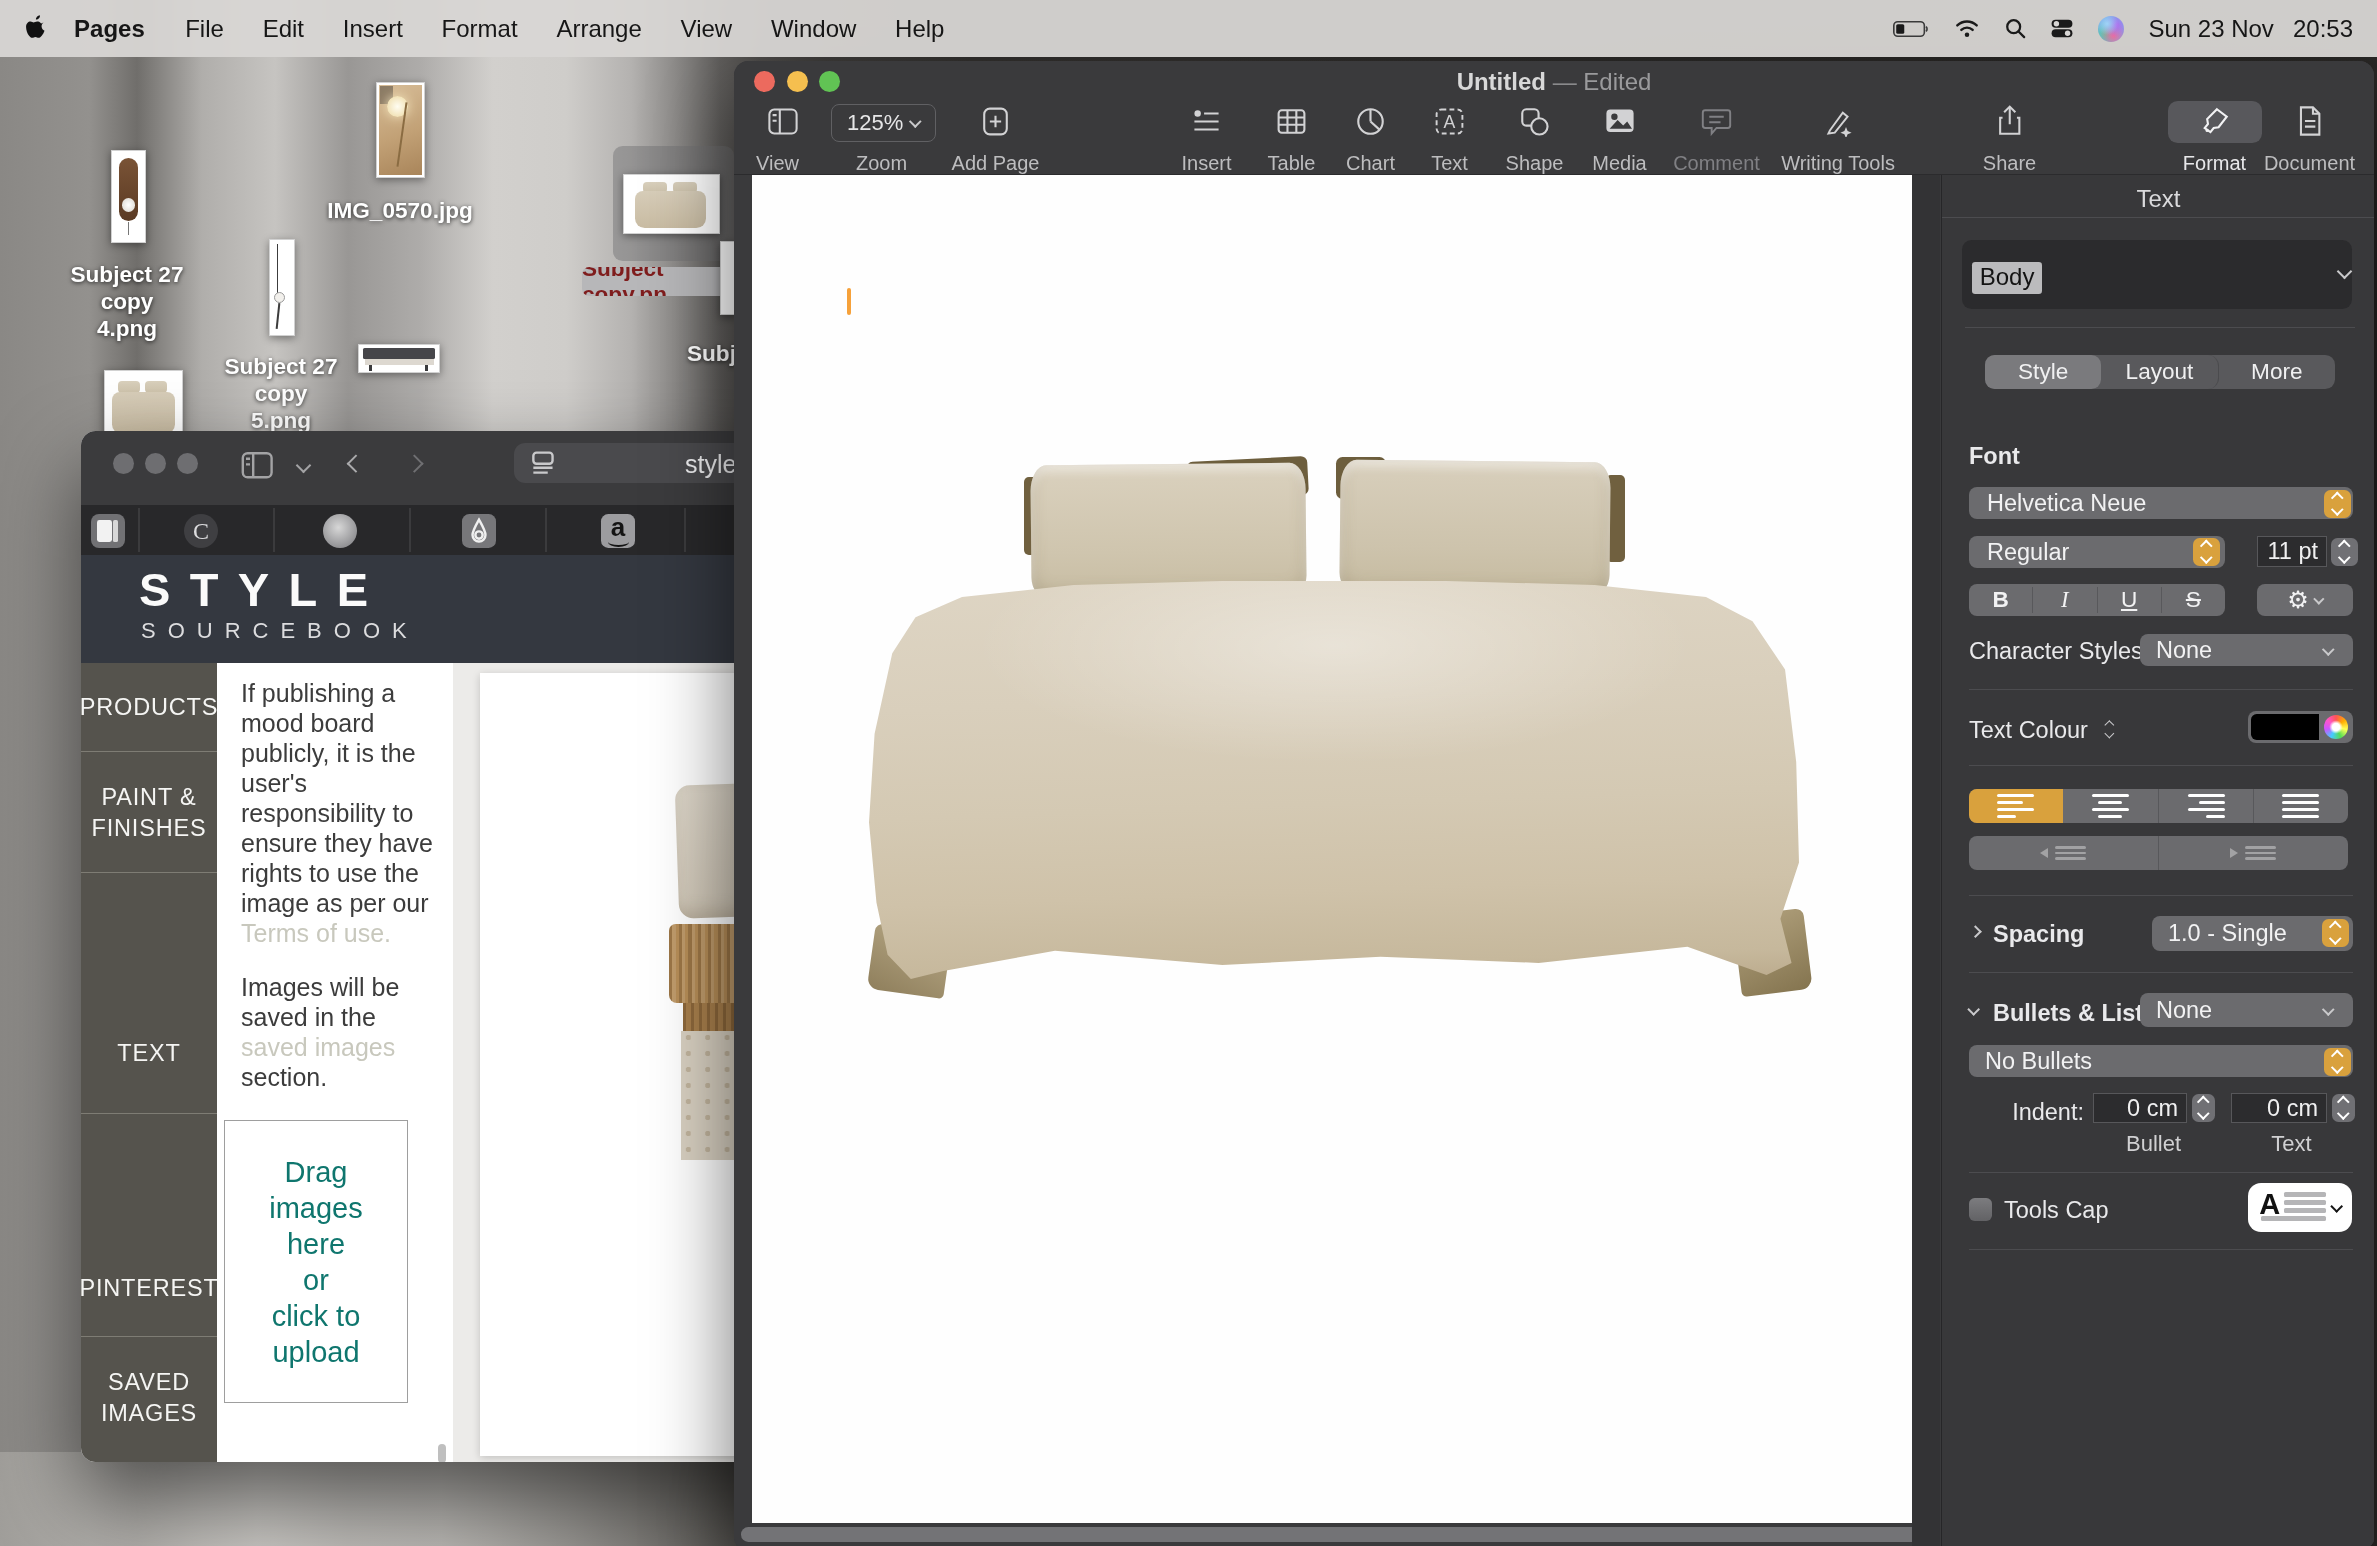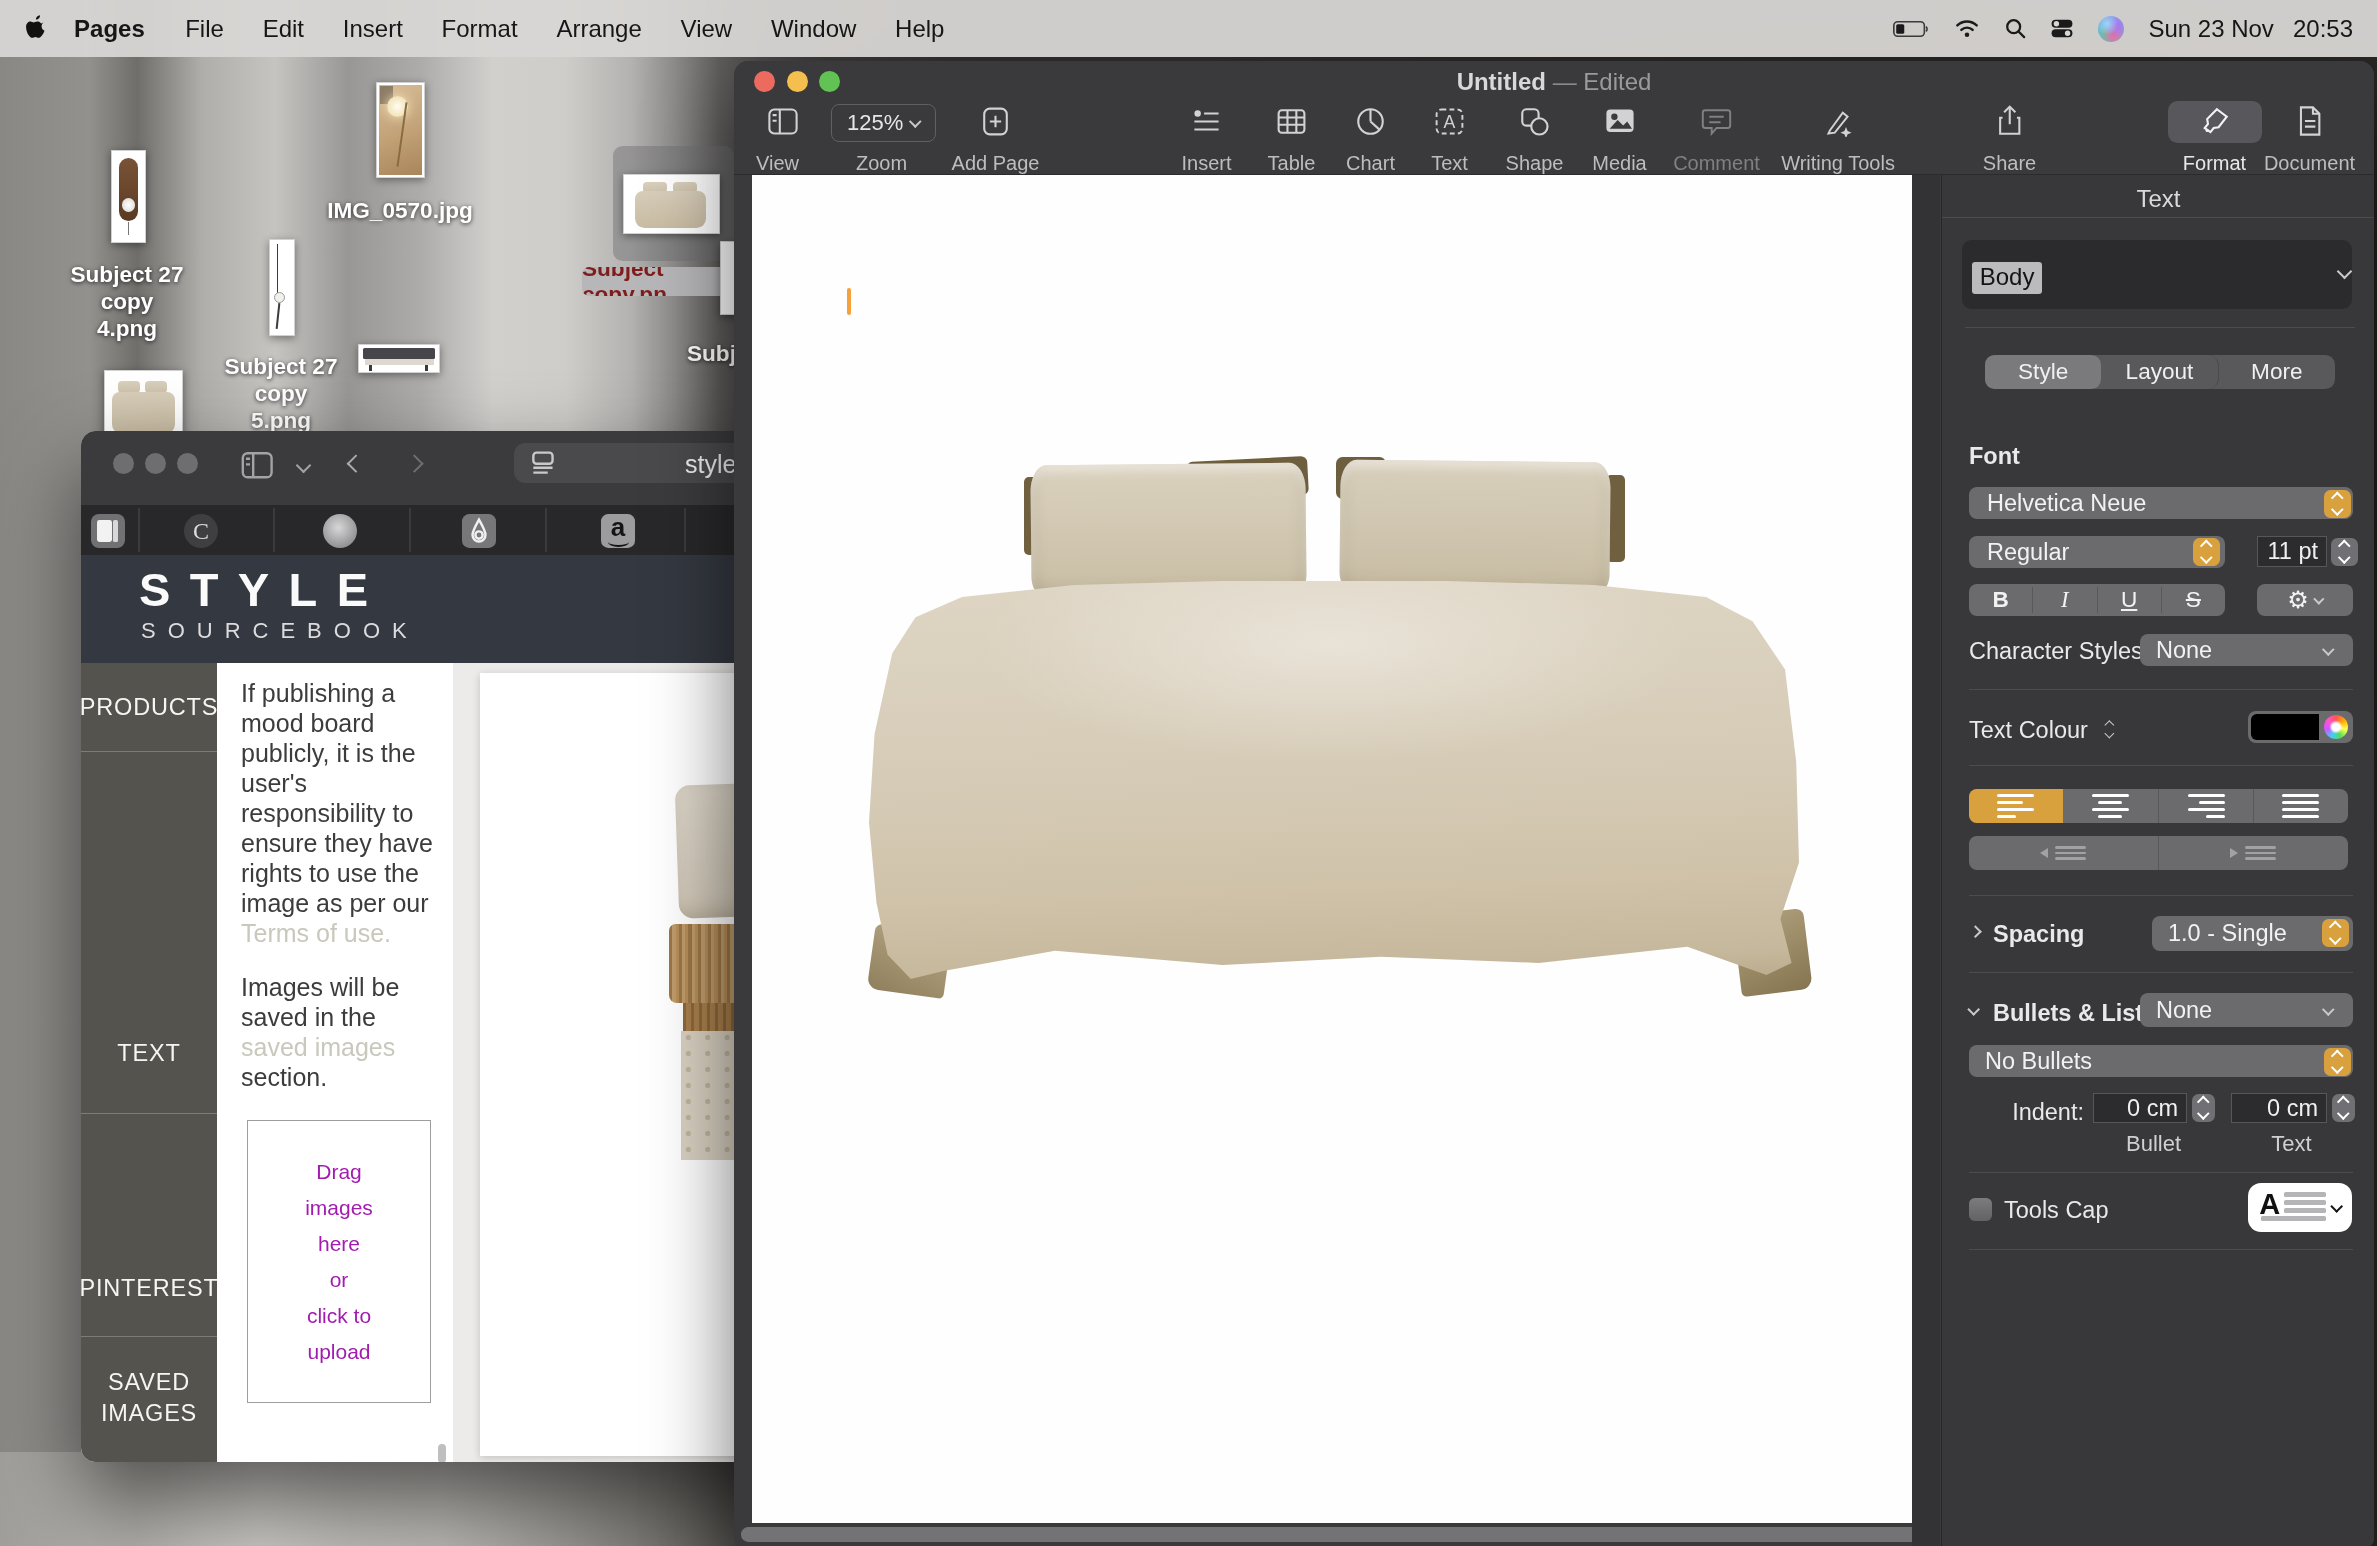--- a/index.html
+++ b/index.html
@@ -185,31 +185,32 @@
       </div>
     </div>
 
     <div class="abs site-header">
       <div class="abs" style="left:58px;top:6.5px;font-size:47px;font-weight:600;letter-spacing:19.4px;color:#fafafa;">STYLE</div>
       <div class="abs" style="left:60px;top:63px;font-size:22px;letter-spacing:12px;color:#dcdcde;">SOURCEBOOK</div>
     </div>
 
     <div class="abs site-side"></div>
     <div class="abs side-cell" style="top:232px;height:88px;">PRODUCTS</div>
+    <div class="abs side-cell" style="top:322px;height:119px;padding:0 8px;width:120px;">PAINT &amp; FINISHES</div>
     <div class="abs side-cell" style="top:562px;height:120px;">TEXT</div>
     <div class="abs side-cell" style="top:810px;height:95px;">PINTEREST</div>
     <div class="abs side-cell" style="top:907px;height:119px;border-bottom:none;padding:0 8px;width:120px;">SAVED IMAGES</div>
 
     <div class="abs site-panel">
       <div class="abs" style="left:24px;top:14.6px;width:194px;font-size:25px;line-height:30px;color:#3c3c3c;">
         <span>If publishing a mood board publicly, it is the user's responsibility to ensure they have rights to use the image as per our </span><span style="color:#c8c8bd;">Terms of use.</span>
         <div style="height:24px;"></div>
         <span>Images will be saved in the </span><span style="color:#c8c8bd;">saved images</span><span> section.</span>
       </div>
-      <div class="abs" style="left:30px;top:457px;width:182px;height:281px;border:1.6px solid #9e9e9e;background:#fff;display:flex;align-items:center;justify-content:center;text-align:center;font-size:21px;line-height:36px;color:#a21caf;white-space:pre-line;">Drag
+      <div class="abs" style="left:7px;top:457px;width:182px;height:281px;border:1.6px solid #9e9e9e;background:#fff;display:flex;align-items:center;justify-content:center;text-align:center;font-size:29px;line-height:36px;color:#0f766e;white-space:pre-line;">Drag
 images
 here
 or
 click to
 upload</div>
       <div class="abs" style="left:221px;top:781px;width:8px;height:19.4px;border-radius:4px;background:#bfbfbf;"></div>
     </div>
 
     <div class="abs board-area">
       <div class="abs" style="left:27px;top:9.7px;width:728px;height:783px;background:#fff;box-shadow:0 2.4px 8px rgba(0,0,0,.18);"></div>

